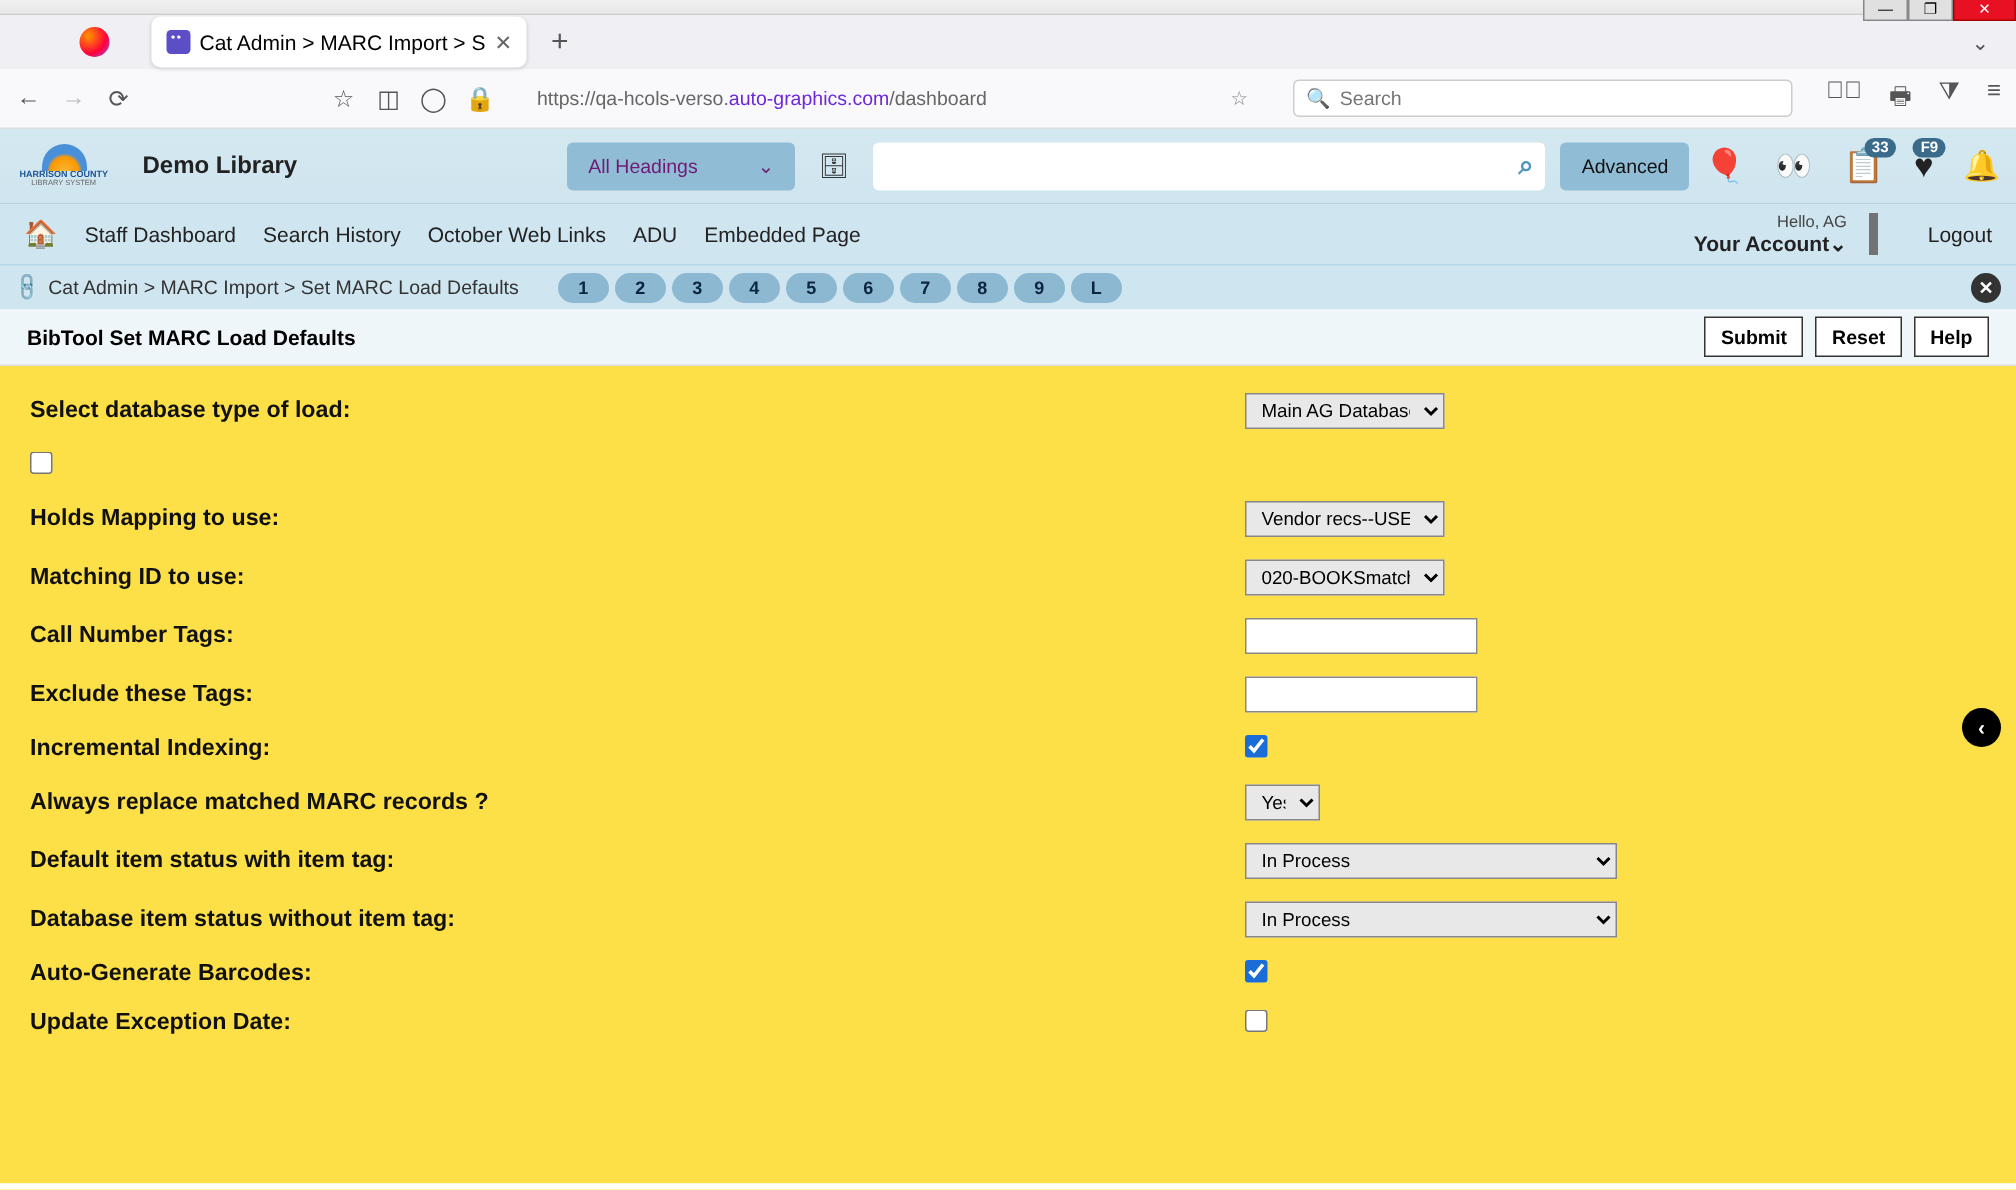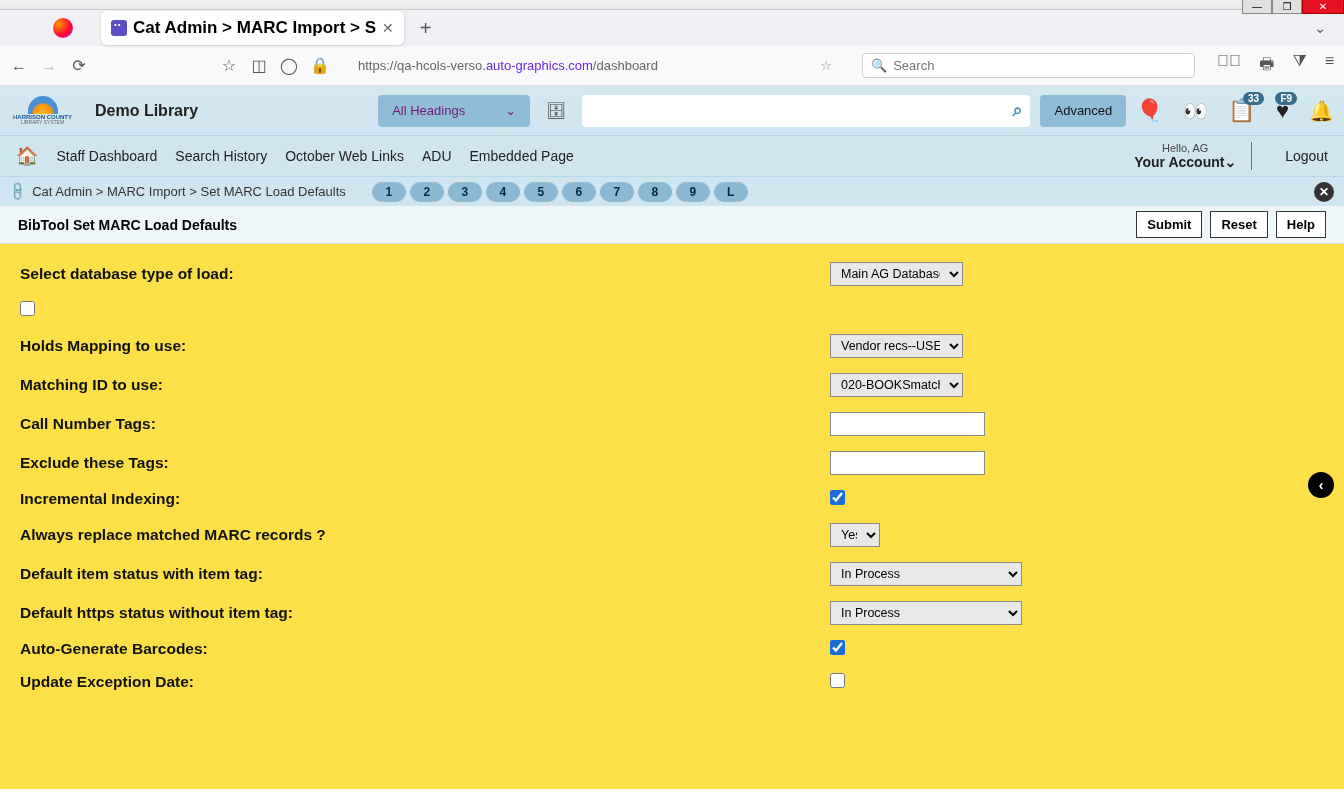--- a/index.html
+++ b/index.html
@@ -11,21 +11,21 @@
 .win-btn { width: 30px; height: 16px; border: 1px solid #888; display:flex; align-items:center; justify-content:center; font-size:10px; background:#e8e8e8; }
 .win-btn.close { background: #e81123; color: #fff; border-color:#a00; width:42px;}
 .win-btn.max, .win-btn.min { background:#e0e0e0; }
 
 
 .tab-bar { height: 36px; background: #f0f0f4; display: flex; align-items: center; padding: 0 8px; gap:8px; }
 .ff-logo { width: 20px; height: 20px; border-radius:50%; background: radial-gradient(circle at 30% 30%, #ff9500, #ff0039 60%, #9059ff); margin-right: 20px; margin-left: 45px;}
 .tab { height: 34px; background: #fff; border-radius: 6px; display: flex; align-items: center; padding: 0 10px; min-width: 200px; box-shadow: 0 1px 3px rgba(0,0,0,0.15); gap:6px; }
 .tab-favicon { width:16px; height:16px; background:#5b4ec7; border-radius:3px; position:relative; }
 .tab-favicon::after { content:"••"; color:#fff; font-size:8px; position:absolute; top:0; left:3px; letter-spacing:1px;}
-.tab-title { font-size: 17px; overflow:hidden; white-space:nowrap; text-overflow:ellipsis; flex:1;font-weight:bold; }
+.tab-title { font-size: 14px; overflow:hidden; white-space:nowrap; text-overflow:ellipsis; flex:1; }
 .tab-close { font-size:14px; color:#666; cursor:pointer; }
 .new-tab { font-size: 20px; color:#555; padding:0 8px; }
 .tab-chevron { margin-left:auto; margin-right:10px; color:#555; font-size:14px;}
 
 
 .url-bar { height: 40px; background:#f9f9fb; display:flex; align-items:center; padding: 0 10px; gap:12px; border-bottom:1px solid #ddd;}
 .nav-btn { width:18px; text-align:center; color:#555; font-size:16px; cursor:pointer; }
 .nav-btn.disabled { color:#bbb; }
 .url-icons { display:flex; gap:12px; margin-left:120px; }
 .url-input-wrap { flex:0 0 490px; display:flex; align-items:center; gap:6px; padding:4px 8px; margin-left:10px;}
@@ -55,21 +55,21 @@
 .list-icon-wrap { position:relative; }
 .list-icon { font-size:22px; color:#222;}
 .badge { position:absolute; top:-6px; right:-8px; background:#3a6b8a; color:#fff; font-size:10px; font-weight:bold; border-radius:8px; padding:1px 5px;}
 .heart-icon { color:#222; font-size:22px; position:relative;}
 .bell-icon { color:#222; font-size:20px;}
 
 
 .nav-row { background:#cfe5ef; height:40px; display:flex; align-items:center; padding:0 16px; gap:18px; font-size:14px; color:#222;}
 .nav-row a { color:#222; text-decoration:none; }
 .nav-home { font-size:18px;}
-.account-box { margin-left:auto; text-align:center; padding-right:15px; border-right:1px solid #737373;}
+.account-box { margin-left:auto; text-align:right; padding-right:15px; border-right:6px solid #737373;}
 .hello { font-size:11px; color:#444;}
 .your-acct { font-size:14px; font-weight:700;}
 .logout { font-size:14px; margin-left:15px;}
 
 
 .breadcrumb-row { background:#cfe5ef; height:30px; display:flex; align-items:center; padding:0 10px; gap:6px; font-size:13px; border-top:1px solid #b8d8e8; position:relative;}
 .bc-link-icon { color:#444; font-size:13px; transform:rotate(-45deg);}
 .bc-text { color:#333; }
 .step-pills { display:flex; gap:4px; margin-left:20px;}
 .pill { background:#8db8d2; color:#0a2540; font-weight:bold; font-size:12px; width:34px; height:20px; border-radius:10px; display:flex; align-items:center; justify-content:center;}
@@ -84,21 +84,21 @@
 
 .form-area { background:#fde047; padding:18px 20px; height:545px; position:relative;}
 .form-row { display:flex; align-items:center; margin-bottom:15px; }
 .form-label { width:810px; font-weight:bold; font-size:15.5px; color:#111;}
 .form-control select, .form-control input[type=text] { border:1px solid #888; background:#e8e8e8; font-size:12.5px; padding:3px 6px; font-family:inherit;}
 .form-control input[type=text] { background:#fff; height:24px; width:155px;}
 .form-control select { height:24px; }
 .sel-wide { width:133px; }
 .sel-med { width:133px; }
 .sel-sm { width:50px; }
-.sel-lg { width:192px; }
+.sel-lg { width:248px; }
 .form-control input[type=checkbox] { width:15px; height:15px; accent-color:#1a6dd6;}
 
 .side-chevron { position:absolute; right:10px; top:228px; width:26px; height:26px; border-radius:50%; background:#000; color:#fff; display:flex; align-items:center; justify-content:center; font-size:14px; font-weight:bold;}
 </style>
 </head>
 <body>
 
 <div class="window-chrome">
   <div class="win-btns">
     <div class="win-btn min">—</div>
@@ -257,21 +257,21 @@
     <div class="form-label">Always replace matched MARC records ?</div>
     <div class="form-control"><select class="sel-sm"><option>Yes</option></select></div>
   </div>
 
   <div class="form-row">
     <div class="form-label">Default item status with item tag:</div>
     <div class="form-control"><select class="sel-lg"><option>In Process</option></select></div>
   </div>
 
   <div class="form-row">
-    <div class="form-label">Default https status without item tag:</div>
+    <div class="form-label">Database item status without item tag:</div>
     <div class="form-control"><select class="sel-lg"><option>In Process</option></select></div>
   </div>
 
   <div class="form-row">
     <div class="form-label">Auto-Generate Barcodes:</div>
     <div class="form-control"><input type="checkbox" checked="" style=""></div>
   </div>
 
   <div class="form-row">
     <div class="form-label">Update Exception Date:</div>

